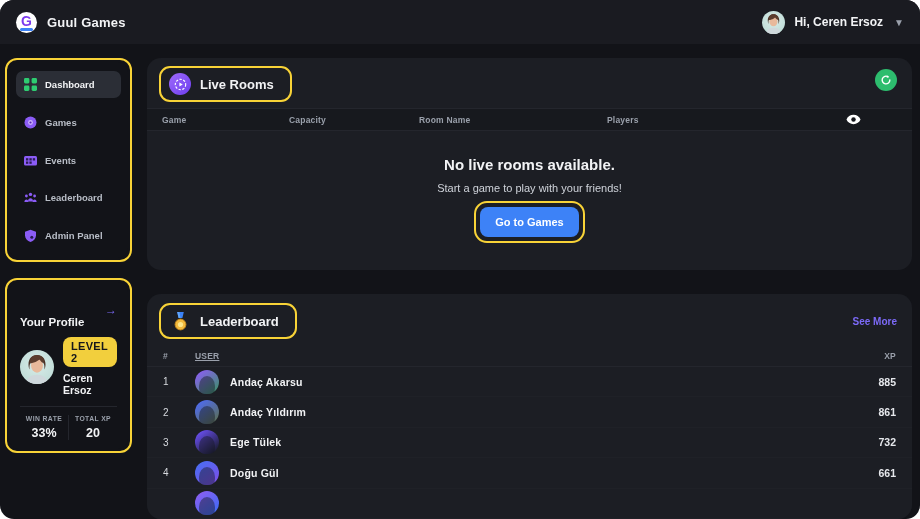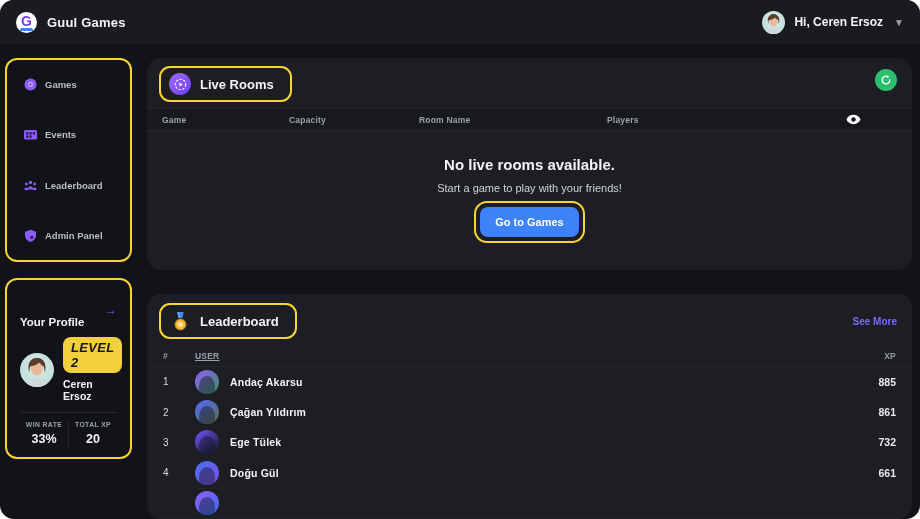--- a/index.html
+++ b/index.html
@@ -57,21 +57,21 @@
   .navitem.active .lbl{color:var(--text);}
   .nicon{width:13px;height:13px;flex:0 0 auto;display:block;}
 
   
   .profilecard{background:var(--bg);border-radius:10px;padding:10px 11px 9px;}
   .profile-head{display:flex;align-items:center;justify-content:space-between;}
   .profile-title{color:var(--text);font-size:11.5px;font-weight:bold;margin-top:24px;}
   .profile-arrow{color:var(--purple-link);font-size:12px;cursor:pointer;}
   .profile-main{display:flex;align-items:center;gap:9px;margin:9px 0 10px;}
   .av34{width:34px;height:34px;}
-  .level-badge{display:inline-block;background:var(--badge-yellow);color:#16171b;font-size:13px;font-weight:bold;padding:3px 8px;border-radius:8px;letter-spacing:.3px;font-style:italic;}
+  .level-badge{display:inline-block;background:var(--badge-yellow);color:#16171b;font-size:11px;font-weight:bold;padding:3px 8px;border-radius:8px;letter-spacing:.3px;}
   .profile-name{color:var(--text);font-size:10.5px;font-weight:bold;margin-top:5px;}
   .profile-stats{border-top:1px solid var(--line);display:flex;padding-top:8px;}
   .pstat{flex:1;display:flex;flex-direction:column;align-items:center;gap:4px;}
   .pstat + .pstat{border-left:1px solid var(--line);}
   .pstat .k{color:var(--muted);font-size:6.8px;font-weight:bold;letter-spacing:.4px;}
   .pstat .v{color:var(--text);font-size:12.5px;font-weight:bold;}
 
   
   .panel{background:var(--panel);border-radius:14px;position:relative;}
   .panel-head{padding:8px 12px 6px;display:flex;align-items:center;}
@@ -143,20 +143,29 @@
     </div>
   </div>
 
   <div class="content">
 
     <div class="leftcol">
 
       <div class="annot annot-block">
         <nav class="navcard">
 
+          <div class="navitem active">
+            <svg class="nicon" viewBox="0 0 13 13">
+                <rect x="0" y="0" width="5.4" height="5.4" rx="1.4" fill="#2ecc71"></rect>
+                <rect x="7.6" y="0" width="5.4" height="5.4" rx="1.4" fill="#2ecc71"></rect>
+                <rect x="0" y="7.6" width="5.4" height="5.4" rx="1.4" fill="#2ecc71"></rect>
+                <rect x="7.6" y="7.6" width="5.4" height="5.4" rx="1.4" fill="#2ecc71"></rect>
+              </svg>
+            <span class="lbl">Dashboard</span>
+          </div>
 
           <div class="navitem">
             <svg class="nicon" viewBox="0 0 13 13">
                 <circle cx="6.5" cy="6.5" r="6" fill="#8b5cf6"></circle>
                 <circle cx="6.5" cy="6.5" r="2.4" fill="#c9b4fb"></circle>
                 <circle cx="6.5" cy="6.5" r="1.1" fill="#5b21b6"></circle>
               </svg>
             <span class="lbl">Games</span>
           </div>
 
@@ -301,21 +310,21 @@
           <span class="usercell">
               <span class="lb-av c0"></span>
               <span class="uname">Andaç Akarsu</span>
             </span>
           <span class="xp">885</span>
         </div>
         <div class="lb-row">
           <span class="rank">2</span>
           <span class="usercell">
               <span class="lb-av c1"></span>
-              <span class="uname">Çağan Yıldırım</span>
+              <span class="uname">Andaç Yıldırım</span>
             </span>
           <span class="xp">861</span>
         </div>
         <div class="lb-row">
           <span class="rank">3</span>
           <span class="usercell">
               <span class="lb-av c2"></span>
               <span class="uname">Ege Tülek</span>
             </span>
           <span class="xp">732</span>

